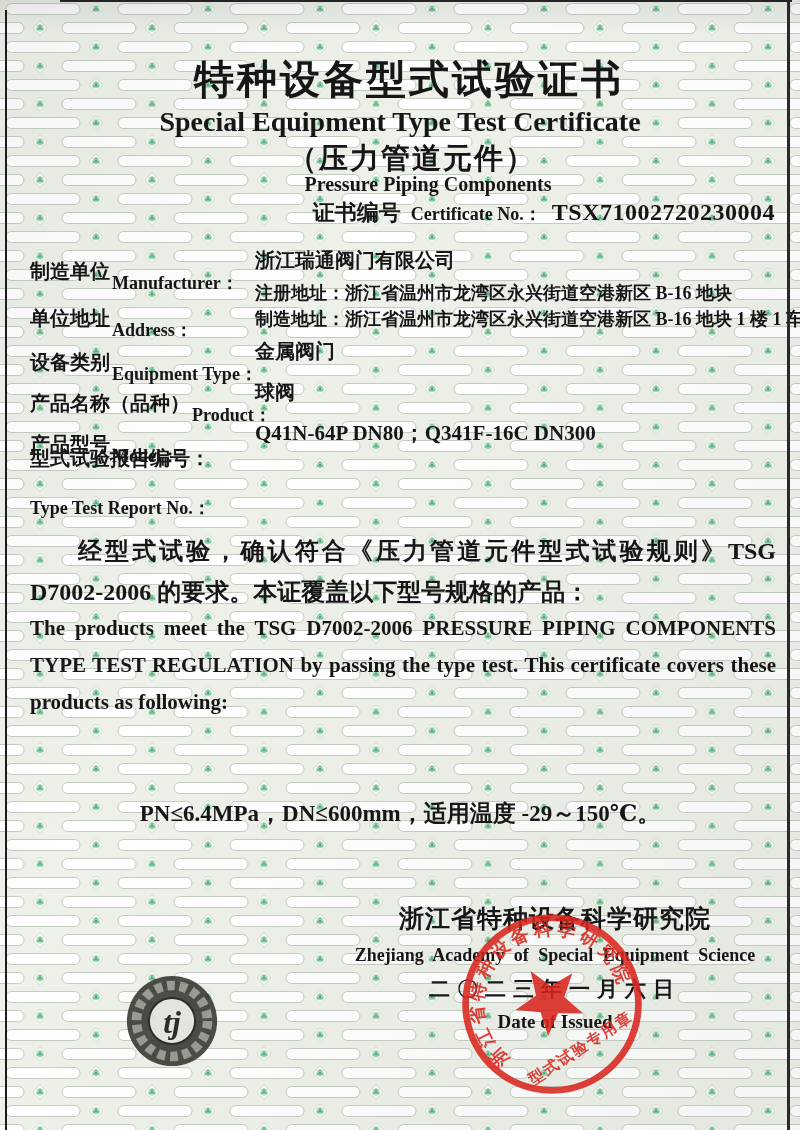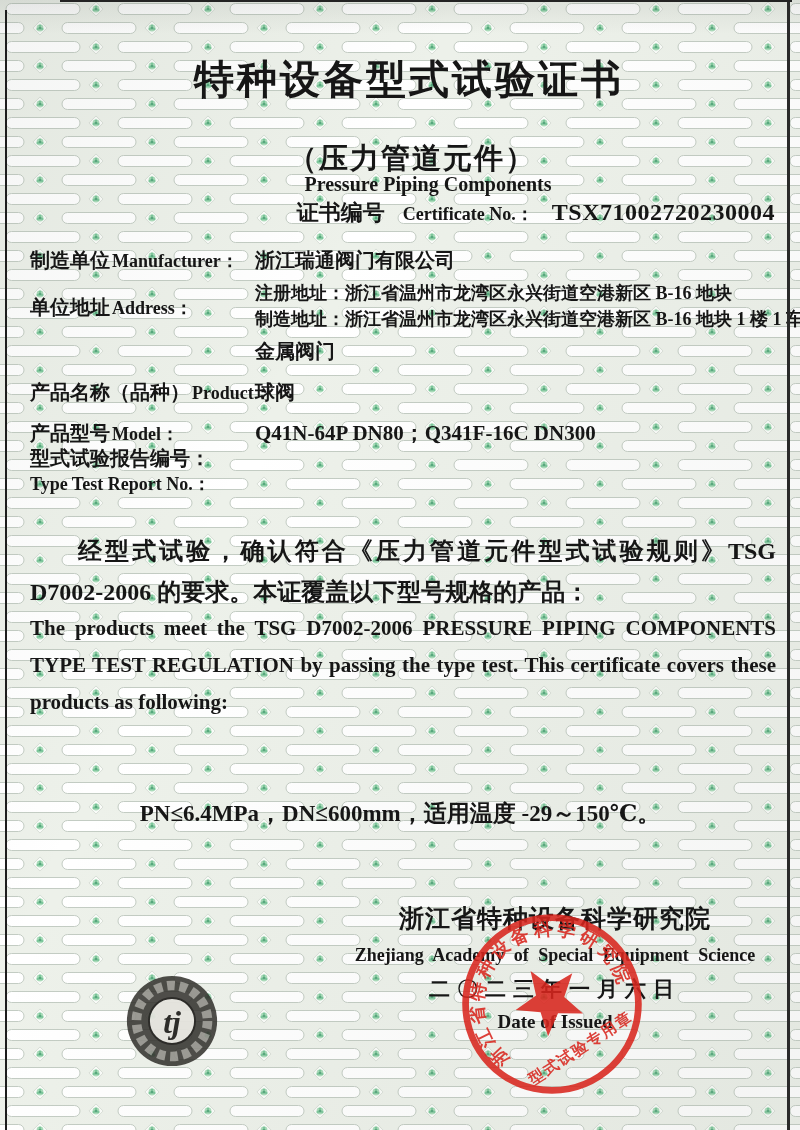--- a/index.html
+++ b/index.html
@@ -24,28 +24,28 @@
   .edge-top{left:60px;right:8px;top:0;height:2px;background:#232323;}
 
   .abs{position:absolute;z-index:3;}
   .ctr{left:0;width:800px;text-align:center;}
 
   .title-cn{top:52px;font-size:40px;font-weight:bold;letter-spacing:3px;padding-left:9px;}
   .title-en{top:106px;font-size:28px;font-weight:bold;}
   .subtitle-cn{top:139px;font-size:29px;font-weight:600;letter-spacing:2px;padding-left:12px;}
   .subtitle-en{top:173px;font-size:20px;font-weight:bold;padding-left:28px;}
 
-  .certline{top:198px;right:25px;display:flex;align-items:baseline;gap:18px;}
+  .certline{top:198px;right:25px;display:flex;align-items:baseline;gap:10px;}
   .certline .lc{font-size:22px;font-weight:600;}
   .certline .le{font-size:18px;font-weight:bold;}
   .certline .lv{font-size:24px;font-weight:bold;letter-spacing:.5px;}
 
   .flabel{left:30px;display:flex;align-items:center;gap:2px;white-space:nowrap;}
   .flabel .cn{font-size:20px;font-weight:600;}
-  .flabel .en{font-size:18px;font-weight:bold;}
+  .flabel .en{font-size:18px;font-weight:bold;margin-top:24px;}
   .fvalue{left:255px;font-size:20px;font-weight:600;white-space:nowrap;text-align:center;}
   .fvalue.small{font-size:18px;font-weight:bold;}
   .fvalue.latin{font-size:21px;font-weight:bold;font-family:"Liberation Serif",serif;}
 
   .p-cn{top:531px;left:30px;width:746px;font-size:24px;line-height:41px;font-weight:600;
         text-indent:2em;text-align:justify;}
   .p-en{top:610px;left:30px;width:746px;font-size:21px;line-height:37px;font-weight:bold;
         text-align:justify;}
   .spec{top:798px;left:30px;width:740px;text-align:center;font-size:23px;font-weight:bold;}
 
@@ -84,20 +84,21 @@
     </defs>
     <rect width="800" height="1130" fill="url(#guilloche)"></rect>
   </svg>
   <div class="tint"></div>
 
   <div class="edge edge-left"></div>
   <div class="edge edge-right"></div>
   <div class="edge edge-top"></div>
 
   <div class="abs ctr title-cn">特种设备型式试验证书</div>
+  <div class="abs ctr title-en">Special Equipment Type Test Certificate</div>
   <div class="abs ctr subtitle-cn">（压力管道元件）</div>
   <div class="abs ctr subtitle-en">Pressure Piping Components</div>
 
   <div class="abs certline">
     <span class="lc">证书编号</span>
     <span class="le">Certificate No.：</span>
     <span class="lv">TSX71002720230004</span>
   </div>
 
   <div class="abs flabel" style="top:247px">
@@ -106,20 +107,24 @@
   </div>
   <div class="abs fvalue" style="top:247px">浙江瑞通阀门有限公司</div>
 
   <div class="abs flabel" style="top:294px">
     <span class="cn">单位地址</span>
     <span class="en">Address：</span>
   </div>
   <div class="abs fvalue small" style="top:281px">注册地址：浙江省温州市龙湾区永兴街道空港新区 B-16 地块</div>
   <div class="abs fvalue small" style="top:307px">制造地址：浙江省温州市龙湾区永兴街道空港新区 B-16 地块 1 楼 1 车间</div>
 
+  <div class="abs flabel" style="top:338px">
+    <span class="cn">设备类别</span>
+    <span class="en">Equipment Type：</span>
+  </div>
   <div class="abs fvalue" style="top:338px">金属阀门</div>
 
   <div class="abs flabel" style="top:379px">
     <span class="cn">产品名称（品种）</span>
     <span class="en">Product：</span>
   </div>
   <div class="abs fvalue" style="top:379px">球阀</div>
 
   <div class="abs flabel" style="top:420px">
     <span class="cn">产品型号</span>

